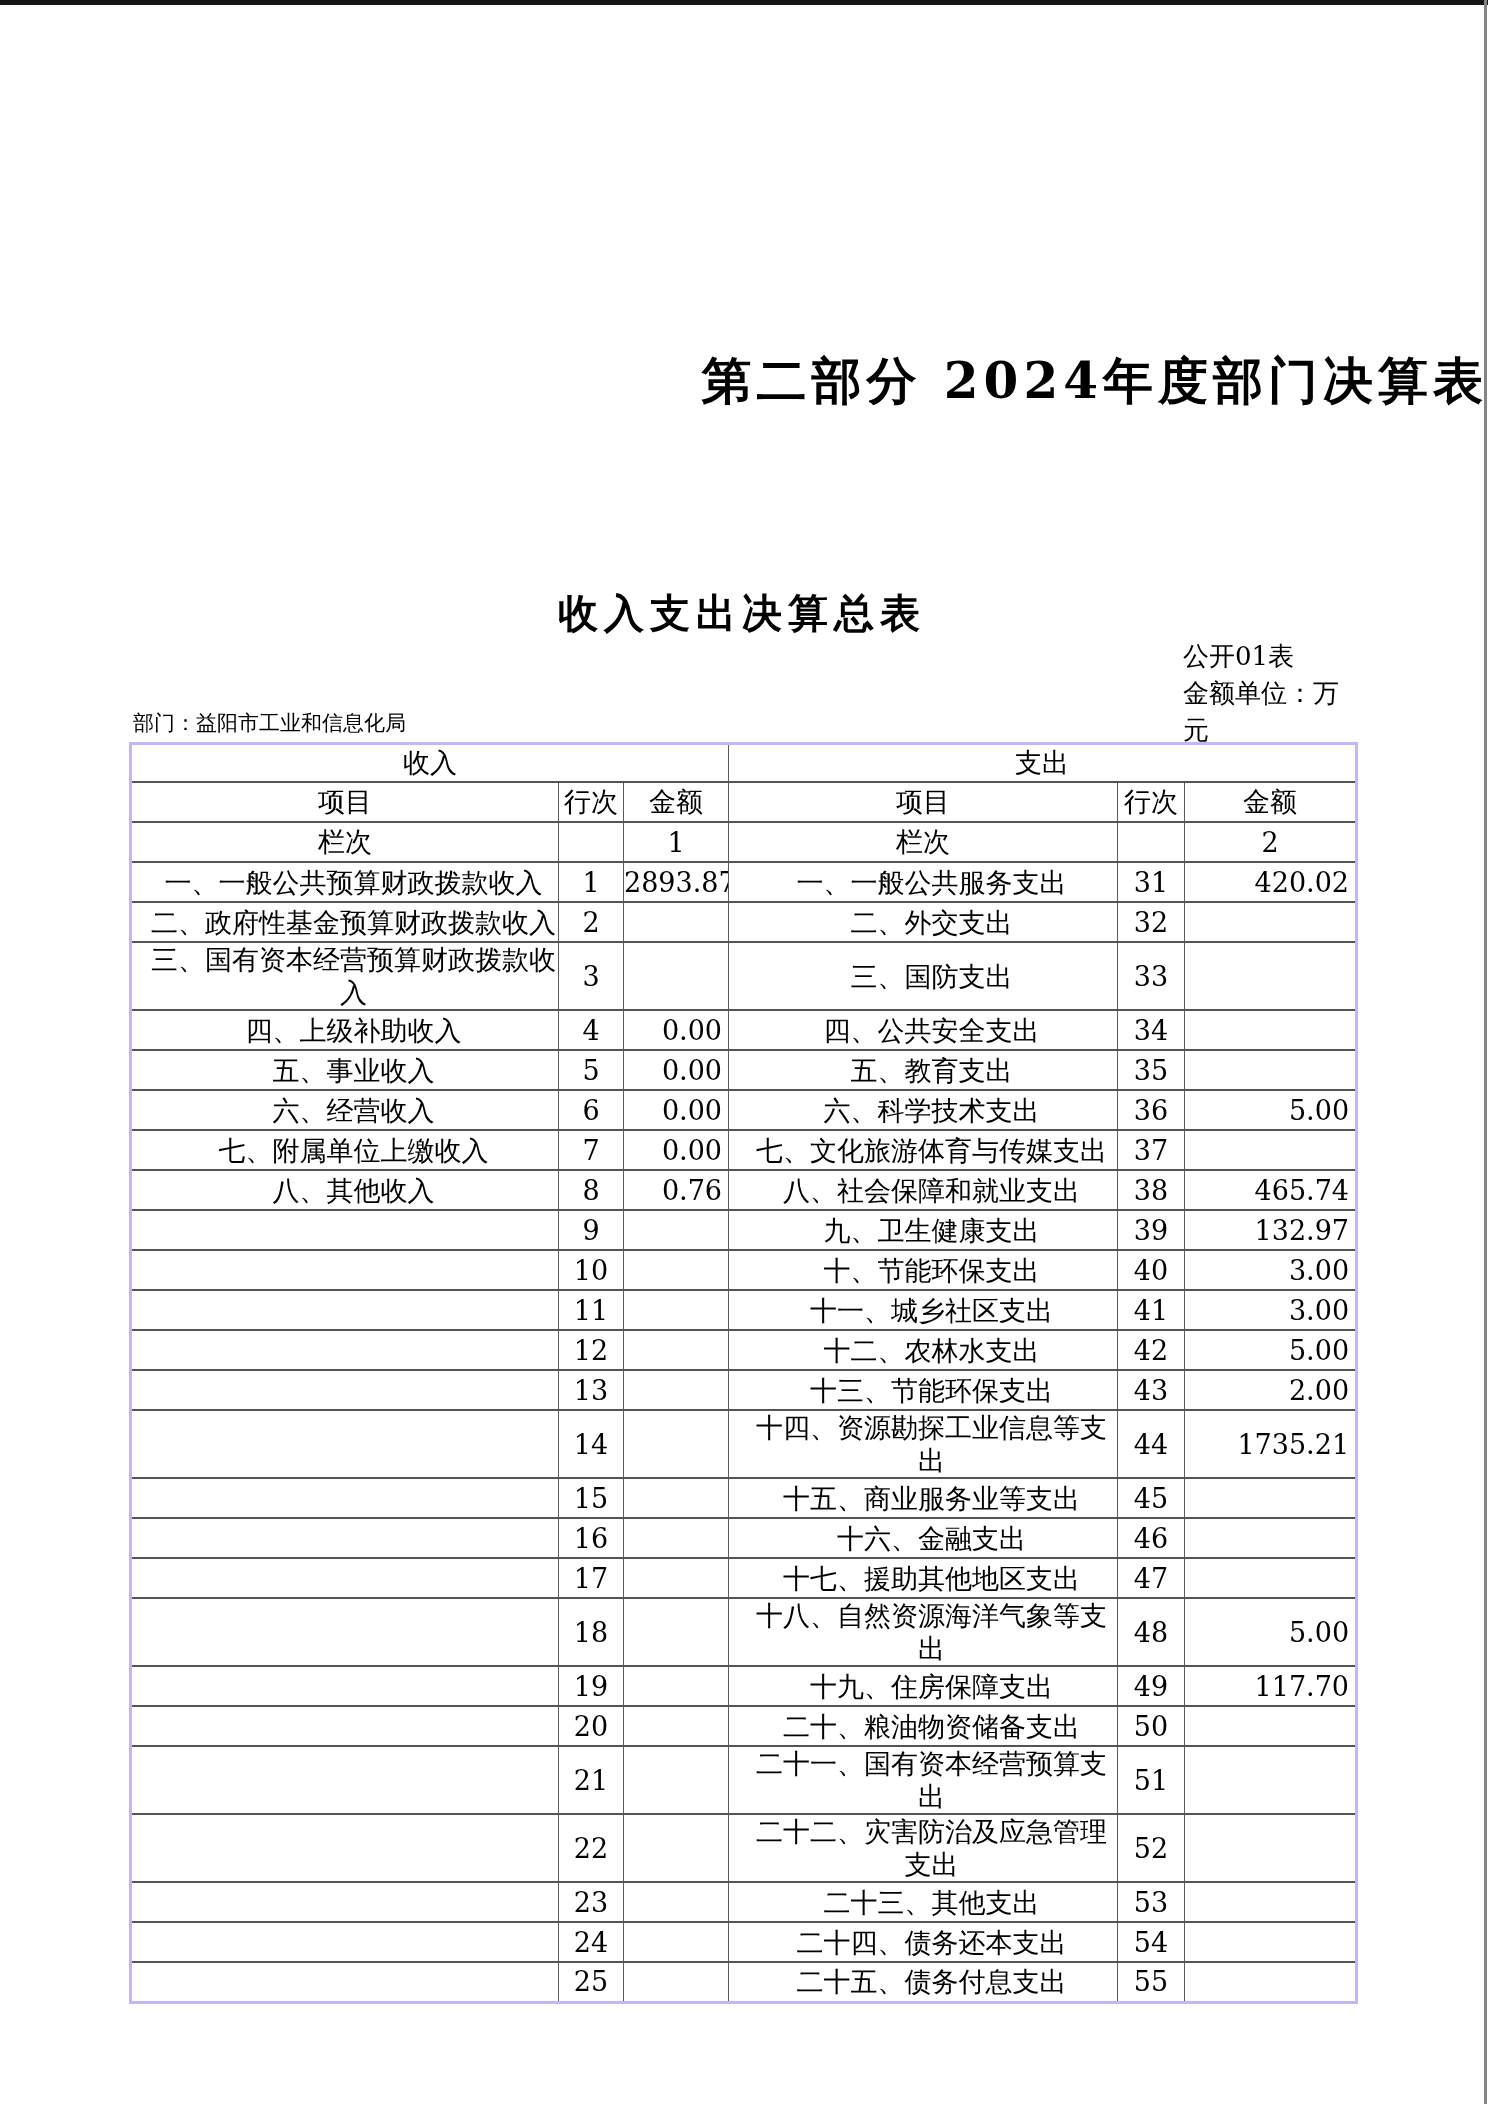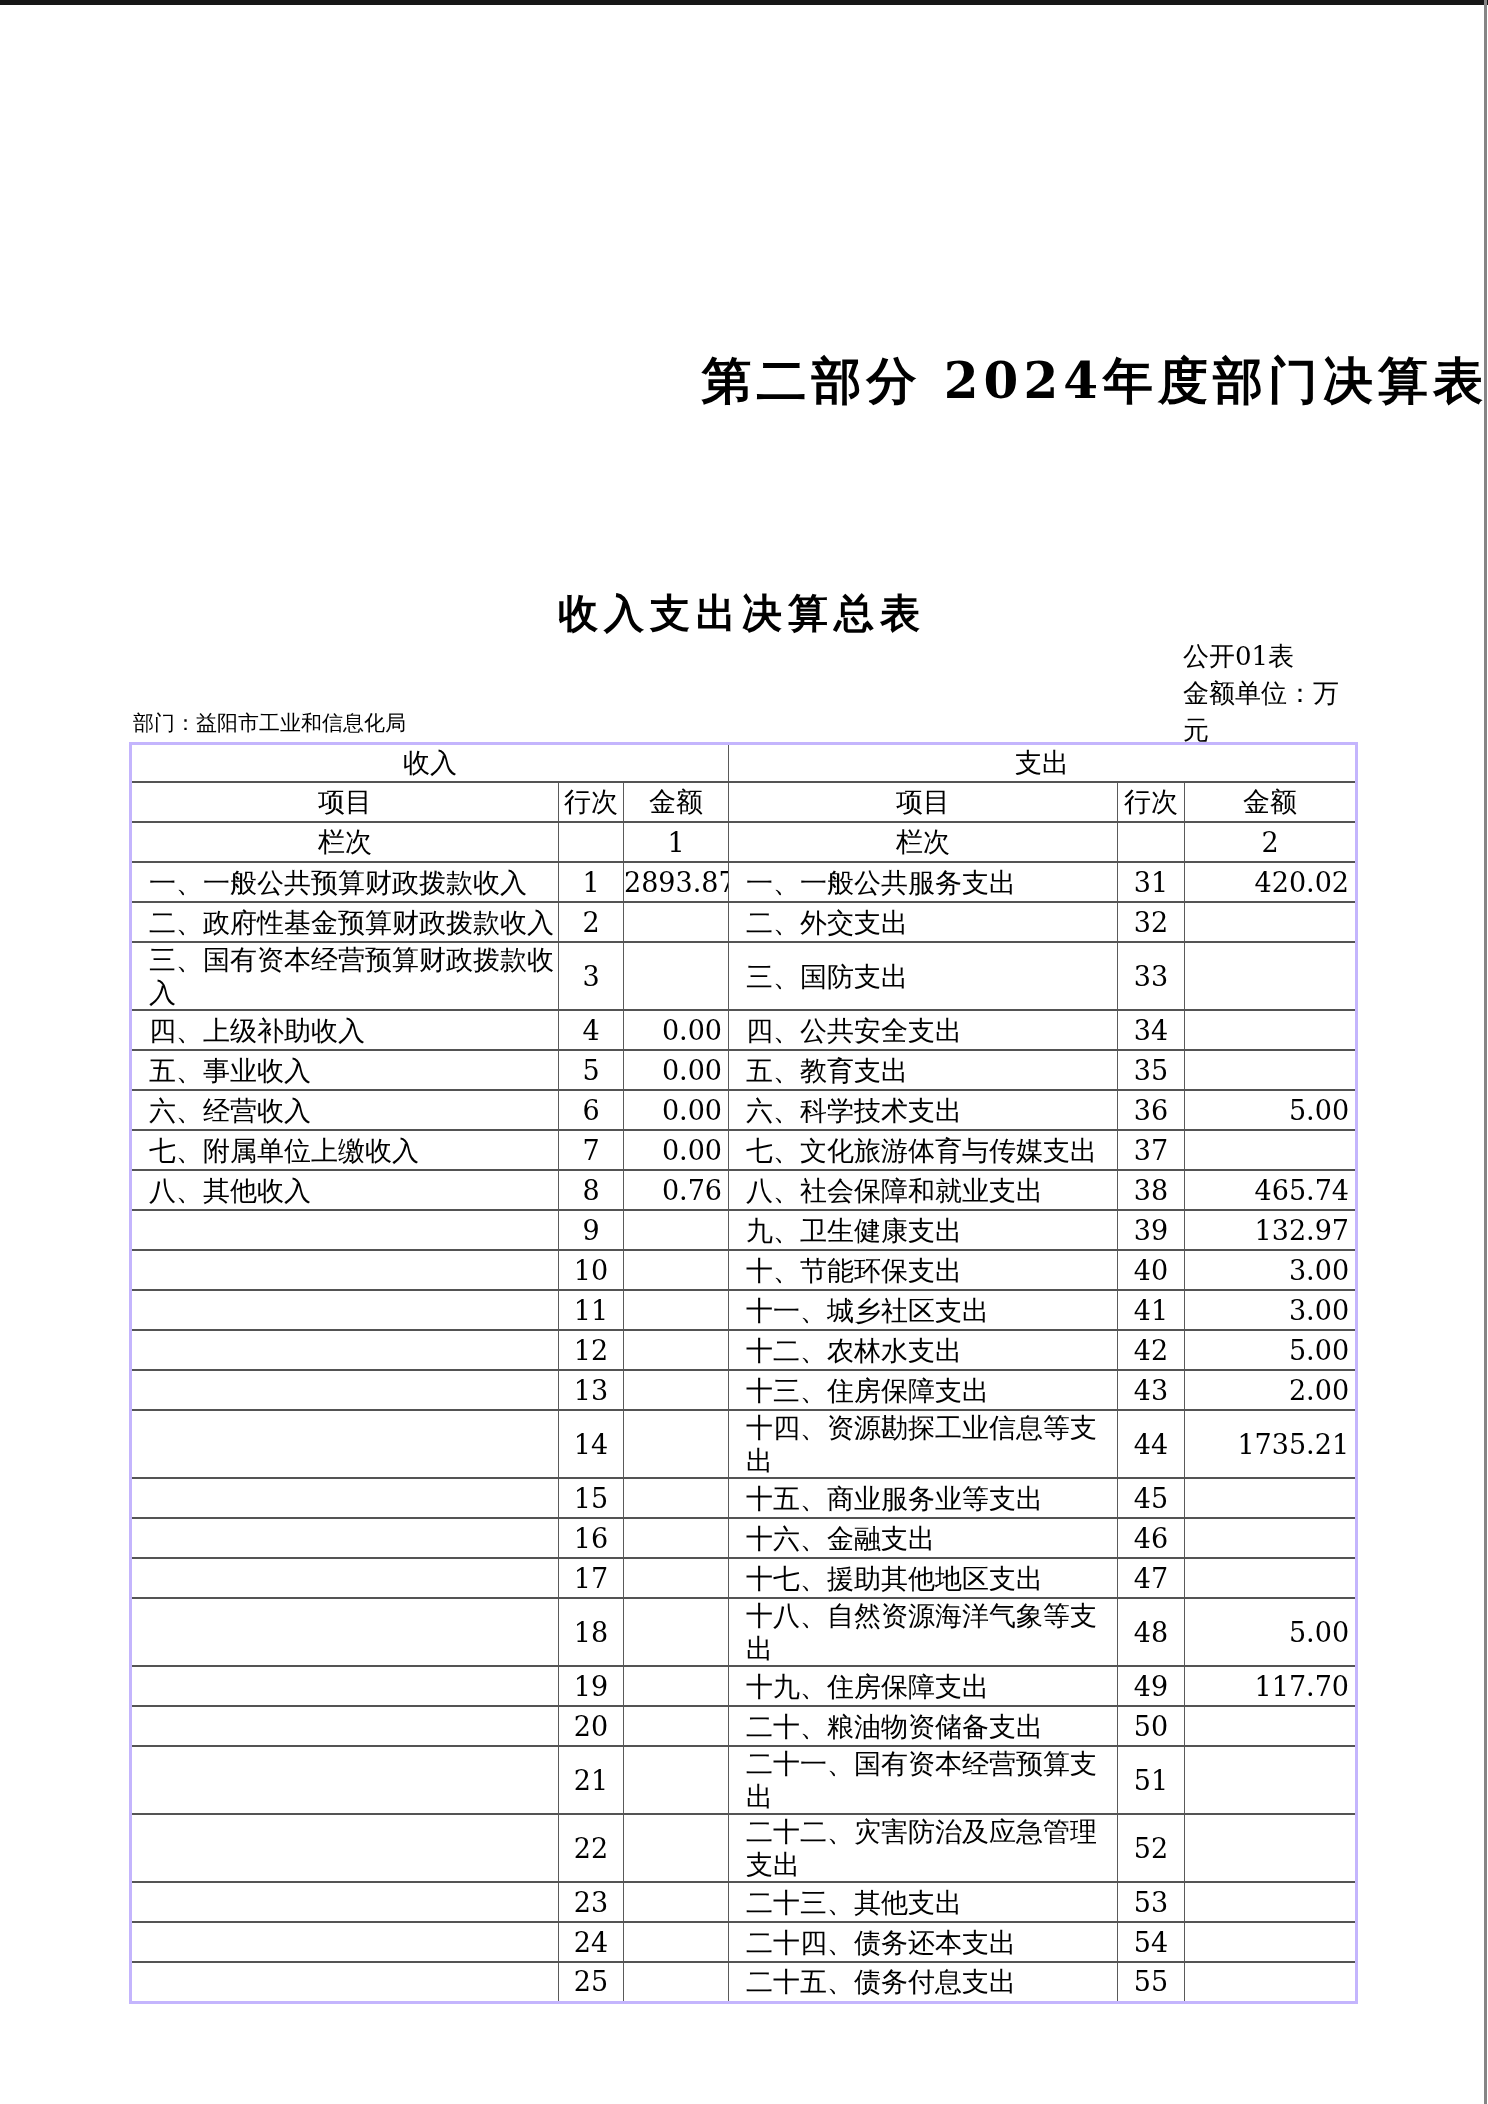--- a/index.html
+++ b/index.html
@@ -63,21 +63,21 @@
     border-bottom: 2px solid #545454;
     vertical-align: middle;
     font-size: 27px;
     overflow: hidden;
   }
   tr.hdr-group { height: 34px; }
   tr.hdr-cols, tr.hdr-index { height: 40px; }
   tr.data-row { height: 40px; }
   td.center { text-align: center; }
   td.item {
-    text-align: left;
+    text-align: center;
     padding-left: 17px;
     line-height: 33px;
     word-break: break-all;
   }
   td.line {
     text-align: center;
     font-size: 26px;
   }
   td.amount {
     text-align: right;
@@ -225,21 +225,21 @@
     <td class="line">12</td>
     <td class="amount"></td>
     <td class="item">十二、农林水支出</td>
     <td class="line">42</td>
     <td class="amount">5.00</td>
   </tr>
       <tr class="data-row">
     <td class="item"></td>
     <td class="line">13</td>
     <td class="amount"></td>
-    <td class="item">十三、住房保障支出</td>
+    <td class="item">十三、节能环保支出</td>
     <td class="line">43</td>
     <td class="amount">2.00</td>
   </tr>
       <tr class="data-row">
     <td class="item"></td>
     <td class="line">14</td>
     <td class="amount"></td>
     <td class="item">十四、资源勘探工业信息等支出</td>
     <td class="line">44</td>
     <td class="amount">1735.21</td>

